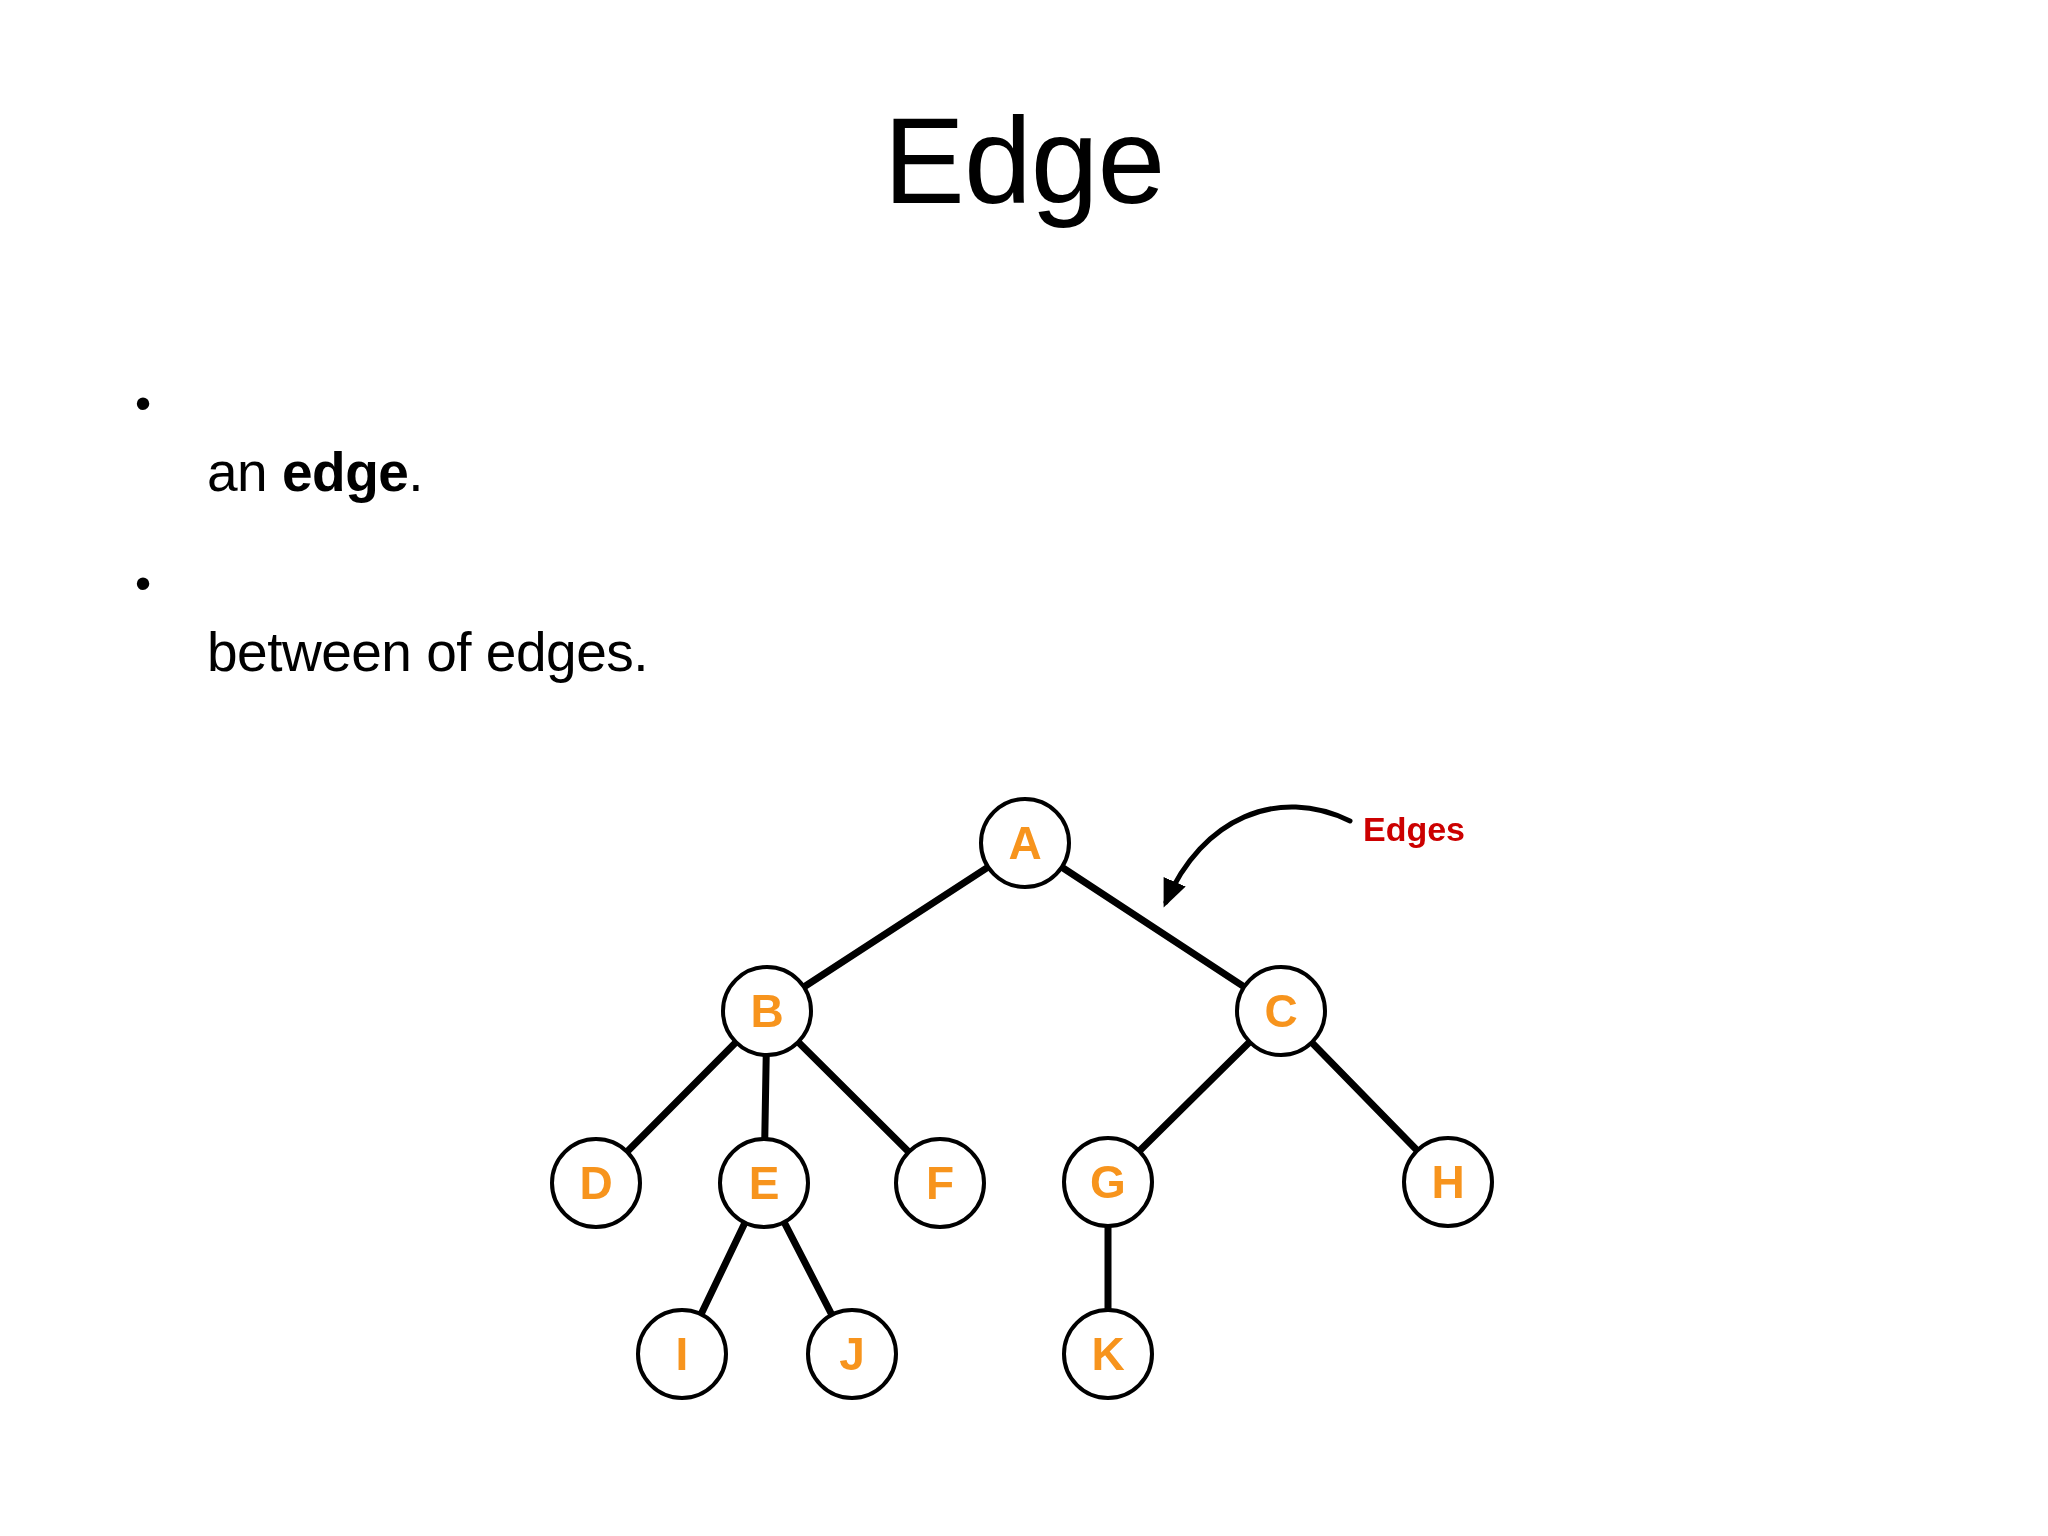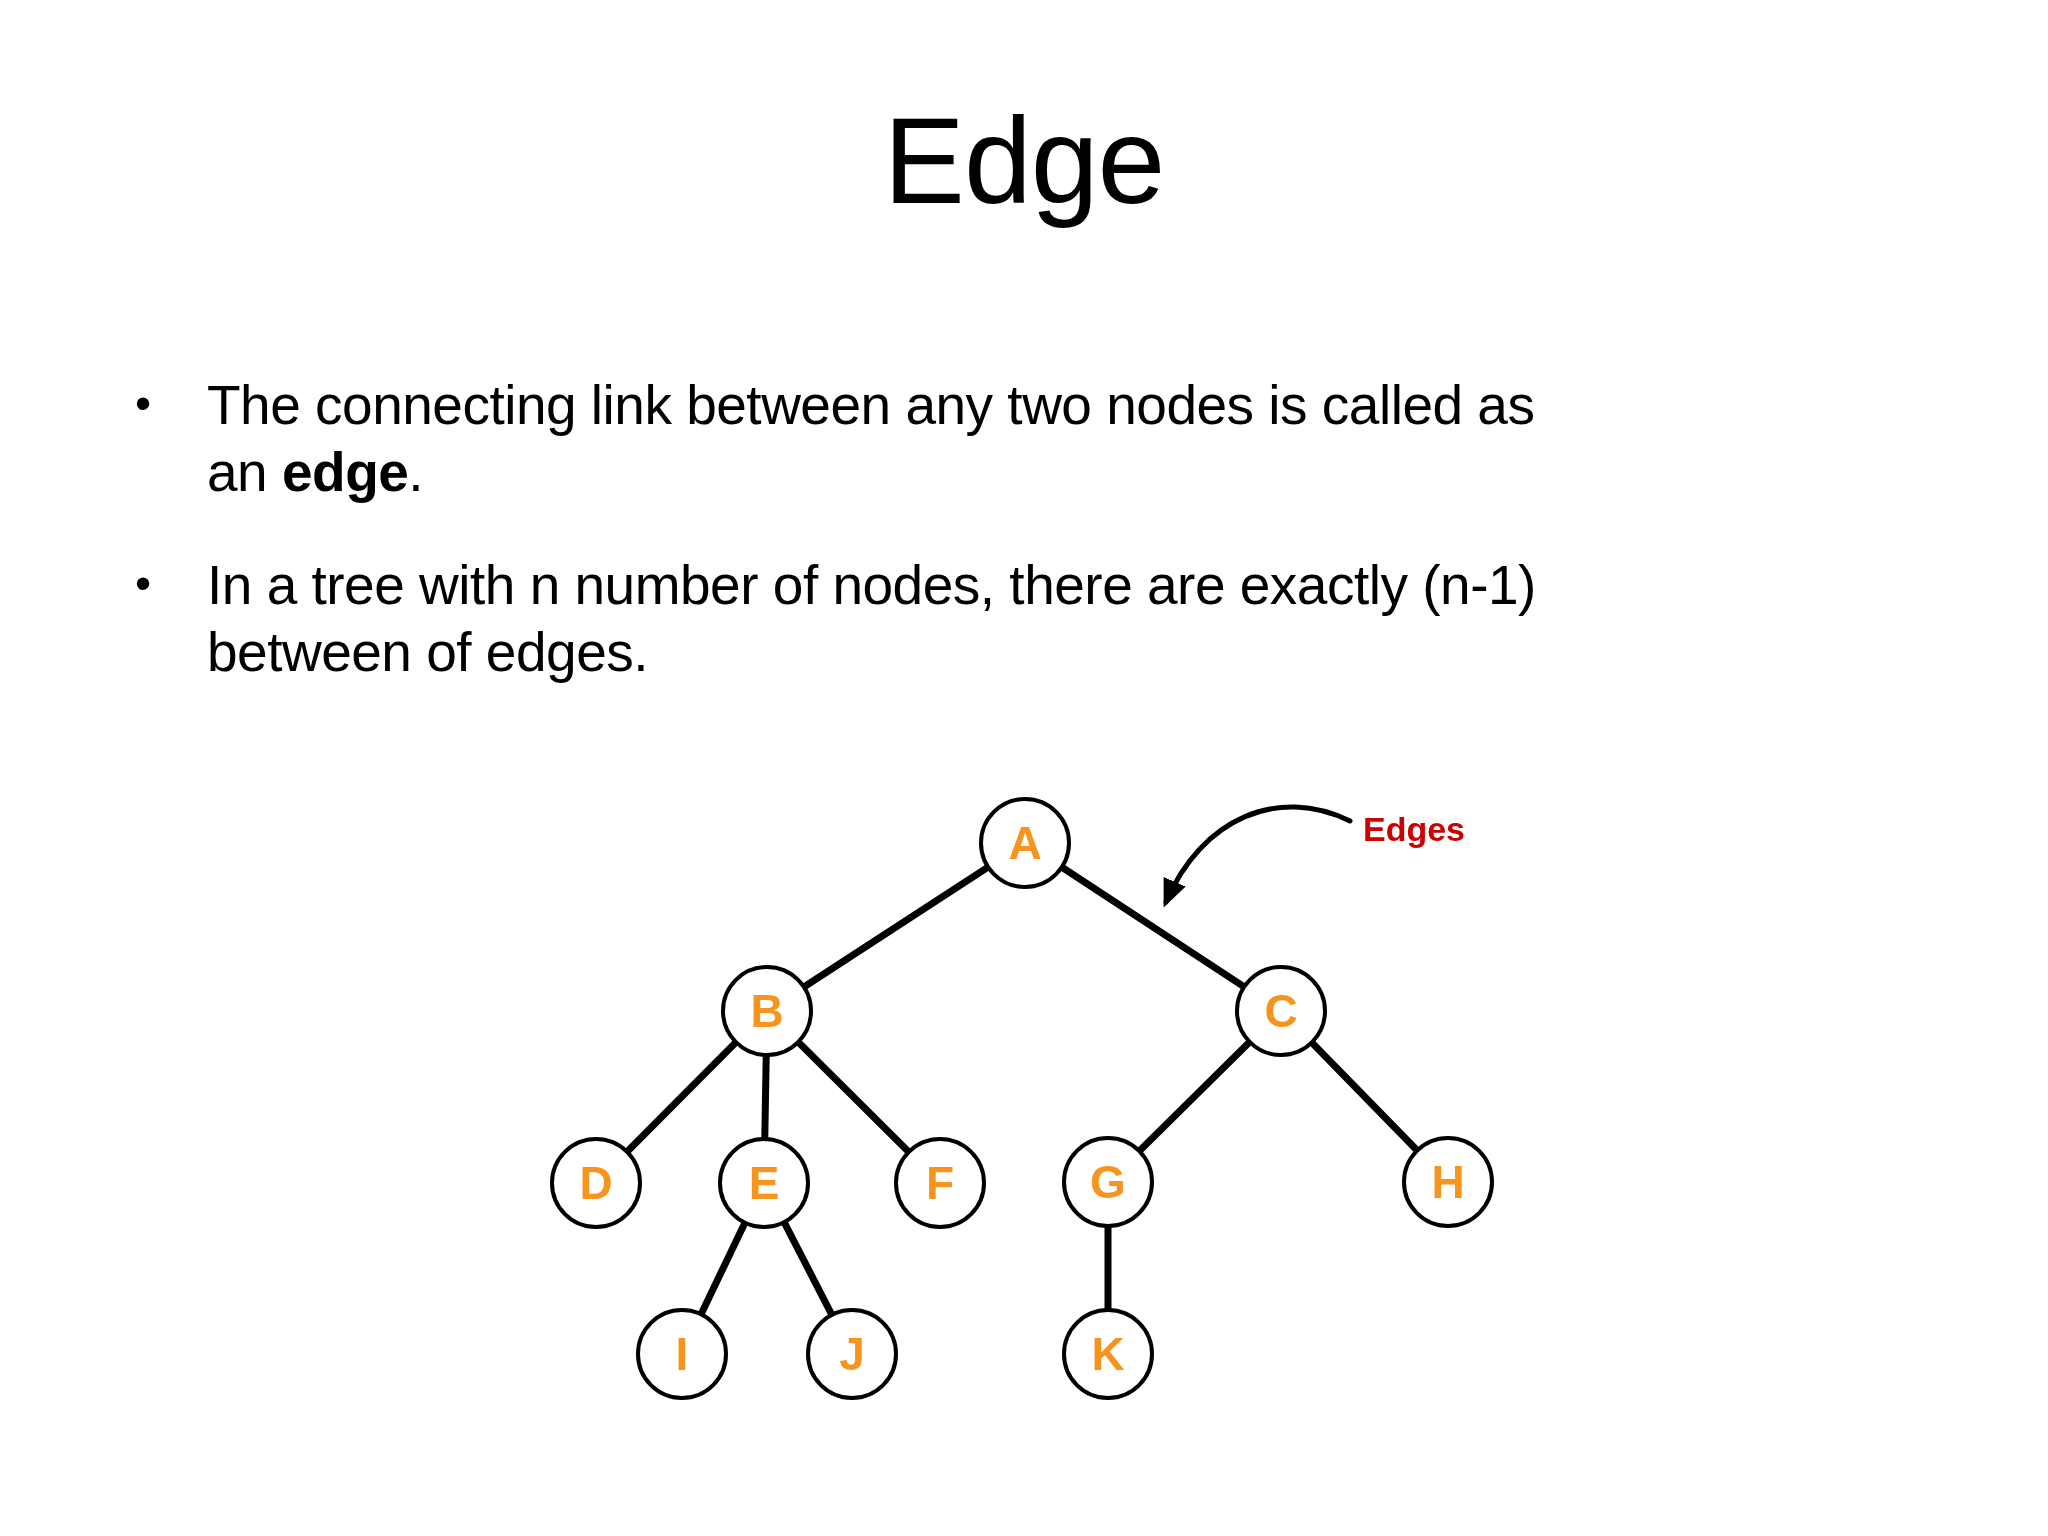--- a/index.html
+++ b/index.html
@@ -86,22 +86,22 @@
     stroke-width: 5;
     stroke-linecap: round;
   }
 </style>
 </head>
 <body>
 
 <div class="slide-title">Edge</div>
 
 <ul class="bullet-list">
-    <li><span class="bullet-marker">•</span><span><span>The connecting link between any two nodes is called as</span><br><span>an </span><b>edge</b><span>.</span></span></li>
-    <li><span class="bullet-marker">•</span><span><span>In a tree with n number of nodes, there are exactly (n-1)</span><br><span>between of edges.</span></span></li>
+    <li><span class="bullet-marker">•</span><span><br><span>an </span><b>edge</b><span>.</span></span></li>
+    <li><span class="bullet-marker">•</span><span><br><span>between of edges.</span></span></li>
   </ul>
 
 <div class="tree-wrap">
   <svg viewBox="480 755 1140 700" xmlns="http://www.w3.org/2000/svg">
     <defs>
       <marker id="arrowhead" markerUnits="userSpaceOnUse" markerWidth="30" markerHeight="24" refX="22" refY="12" orient="auto">
         <path d="M0,0 L28,12 L0,24 z" fill="#000000"></path>
       </marker>
     </defs>
   <line x1="1025" y1="843" x2="767" y2="1011" class="tree-edge"></line>

